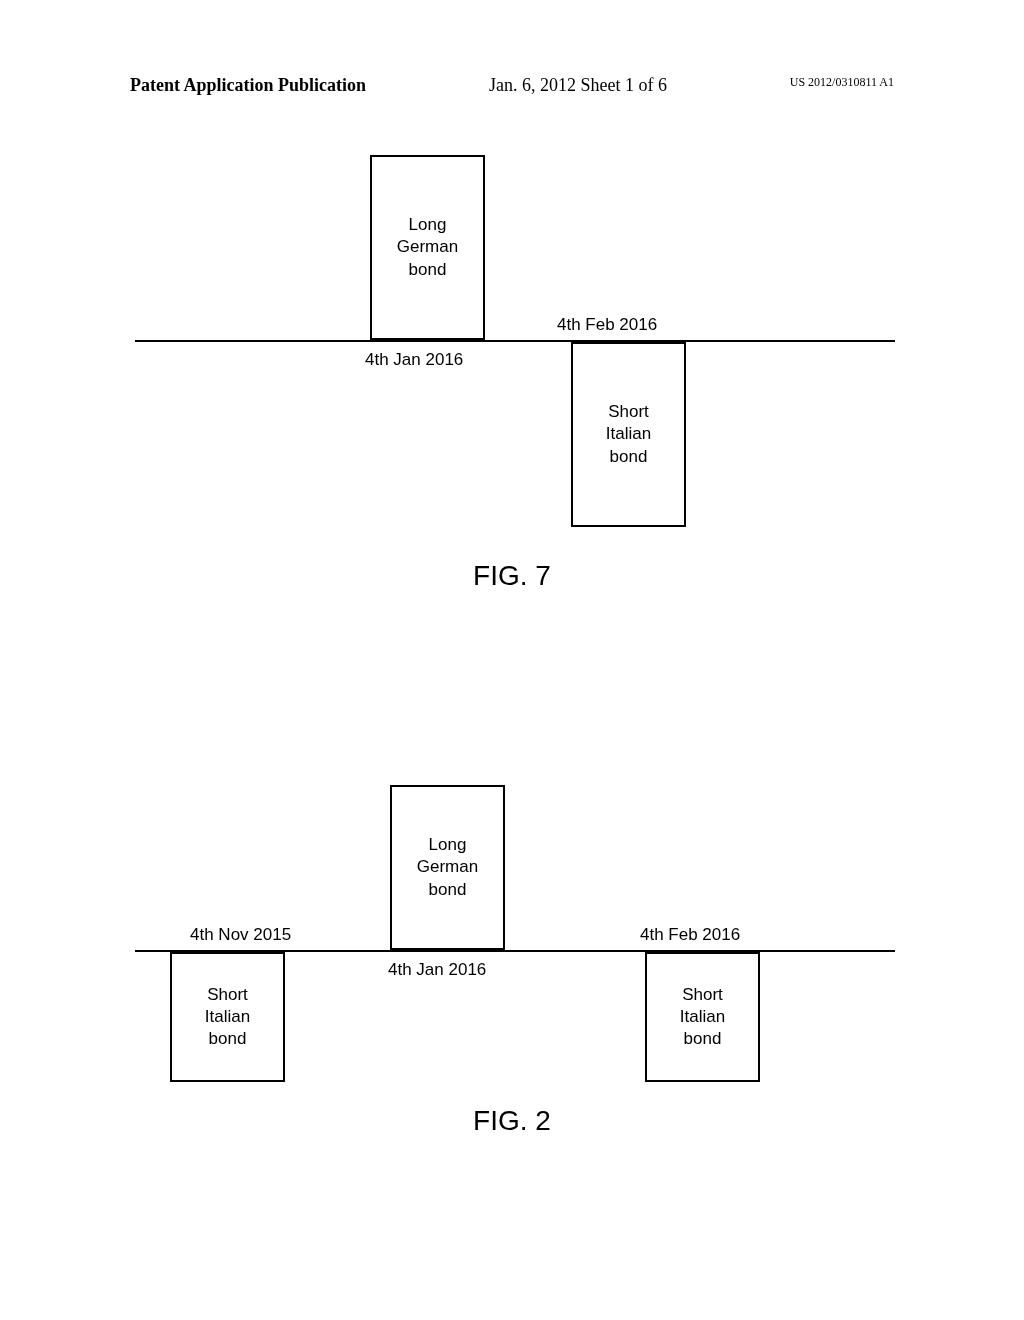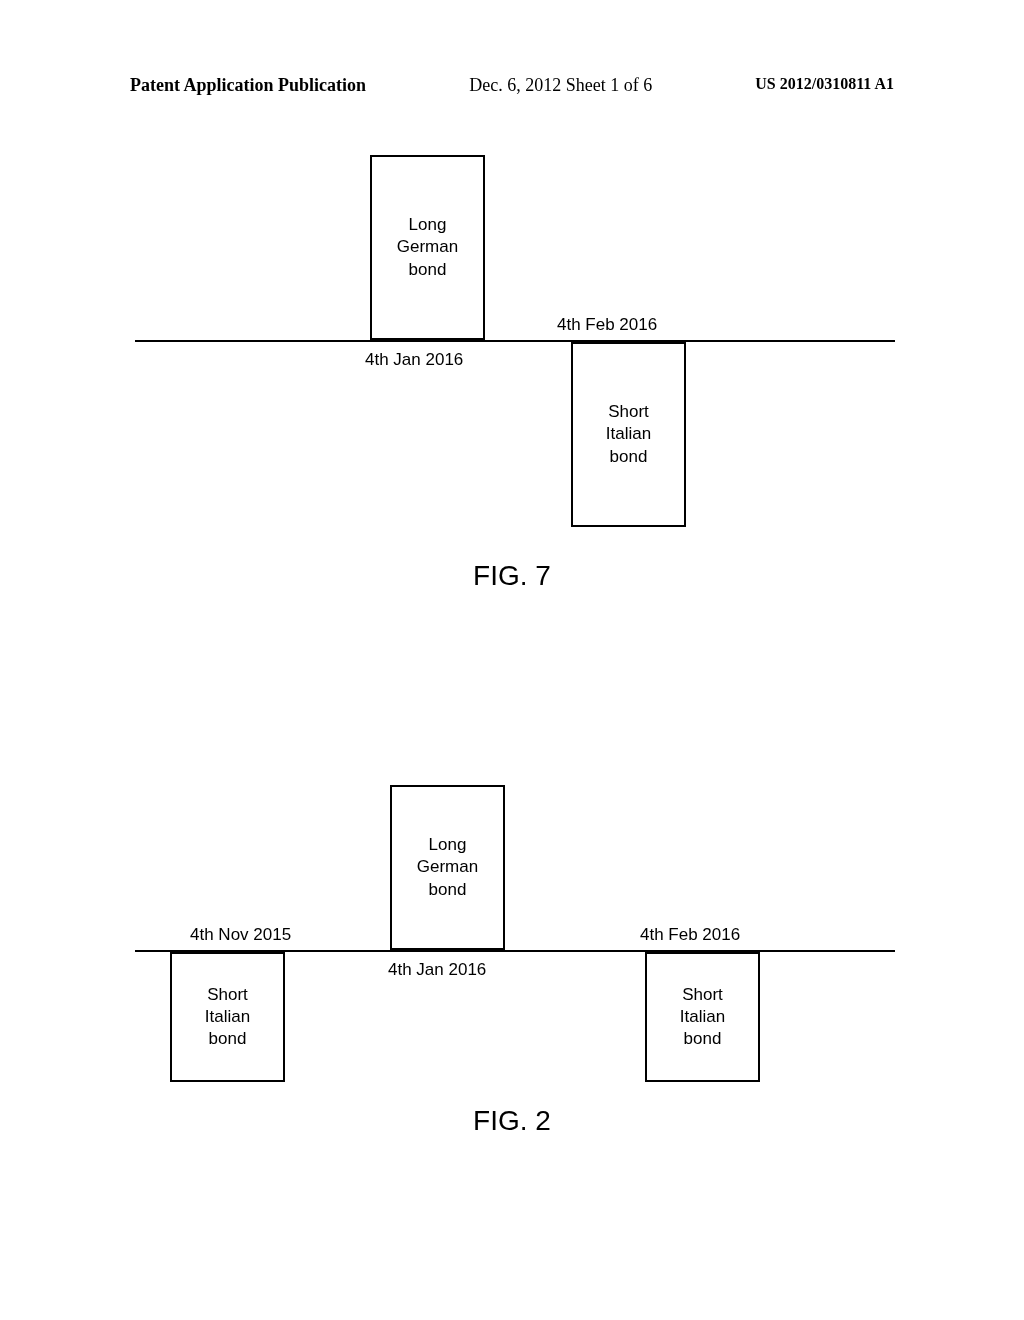--- a/index.html
+++ b/index.html
@@ -25,22 +25,22 @@
       font-family: "Times New Roman", serif;
     }
     .header-left {
       font-weight: bold;
       font-size: 18px;
     }
     .header-center {
       font-size: 18px;
     }
     .header-right {
-      font-weight: bold;
-      font-size: 16px;
+      font-weight: normal;
+      font-size: 12px;
     }
     .figure-container {
       position: absolute;
       width: 100%;
     }
     .figure1 {
       top: 155px;
       height: 470px;
     }
     .figure2 {
@@ -145,21 +145,21 @@
     }
     .fig2-caption {
       top: 415px;
     }
   </style>
 </head>
 <body>
 
 <div class="header">
   <span class="header-left">Patent Application Publication</span>
-  <span class="header-center">Dec. 6, 2012   Sheet 1 of 6</span>
+  <span class="header-center">Jan. 6, 2012   Sheet 1 of 6</span>
   <span class="header-right">US 2012/0310811 A1</span>
 </div>
 
 <div class="figure-container figure1">
   <div class="timeline fig1-timeline"></div>
   <div class="bond-box fig1-long-german">
     <span>Long<br>German<br>bond</span>
   </div>
   <div class="bond-box fig1-short-italian">
     <span>Short<br>Italian<br>bond</span>

